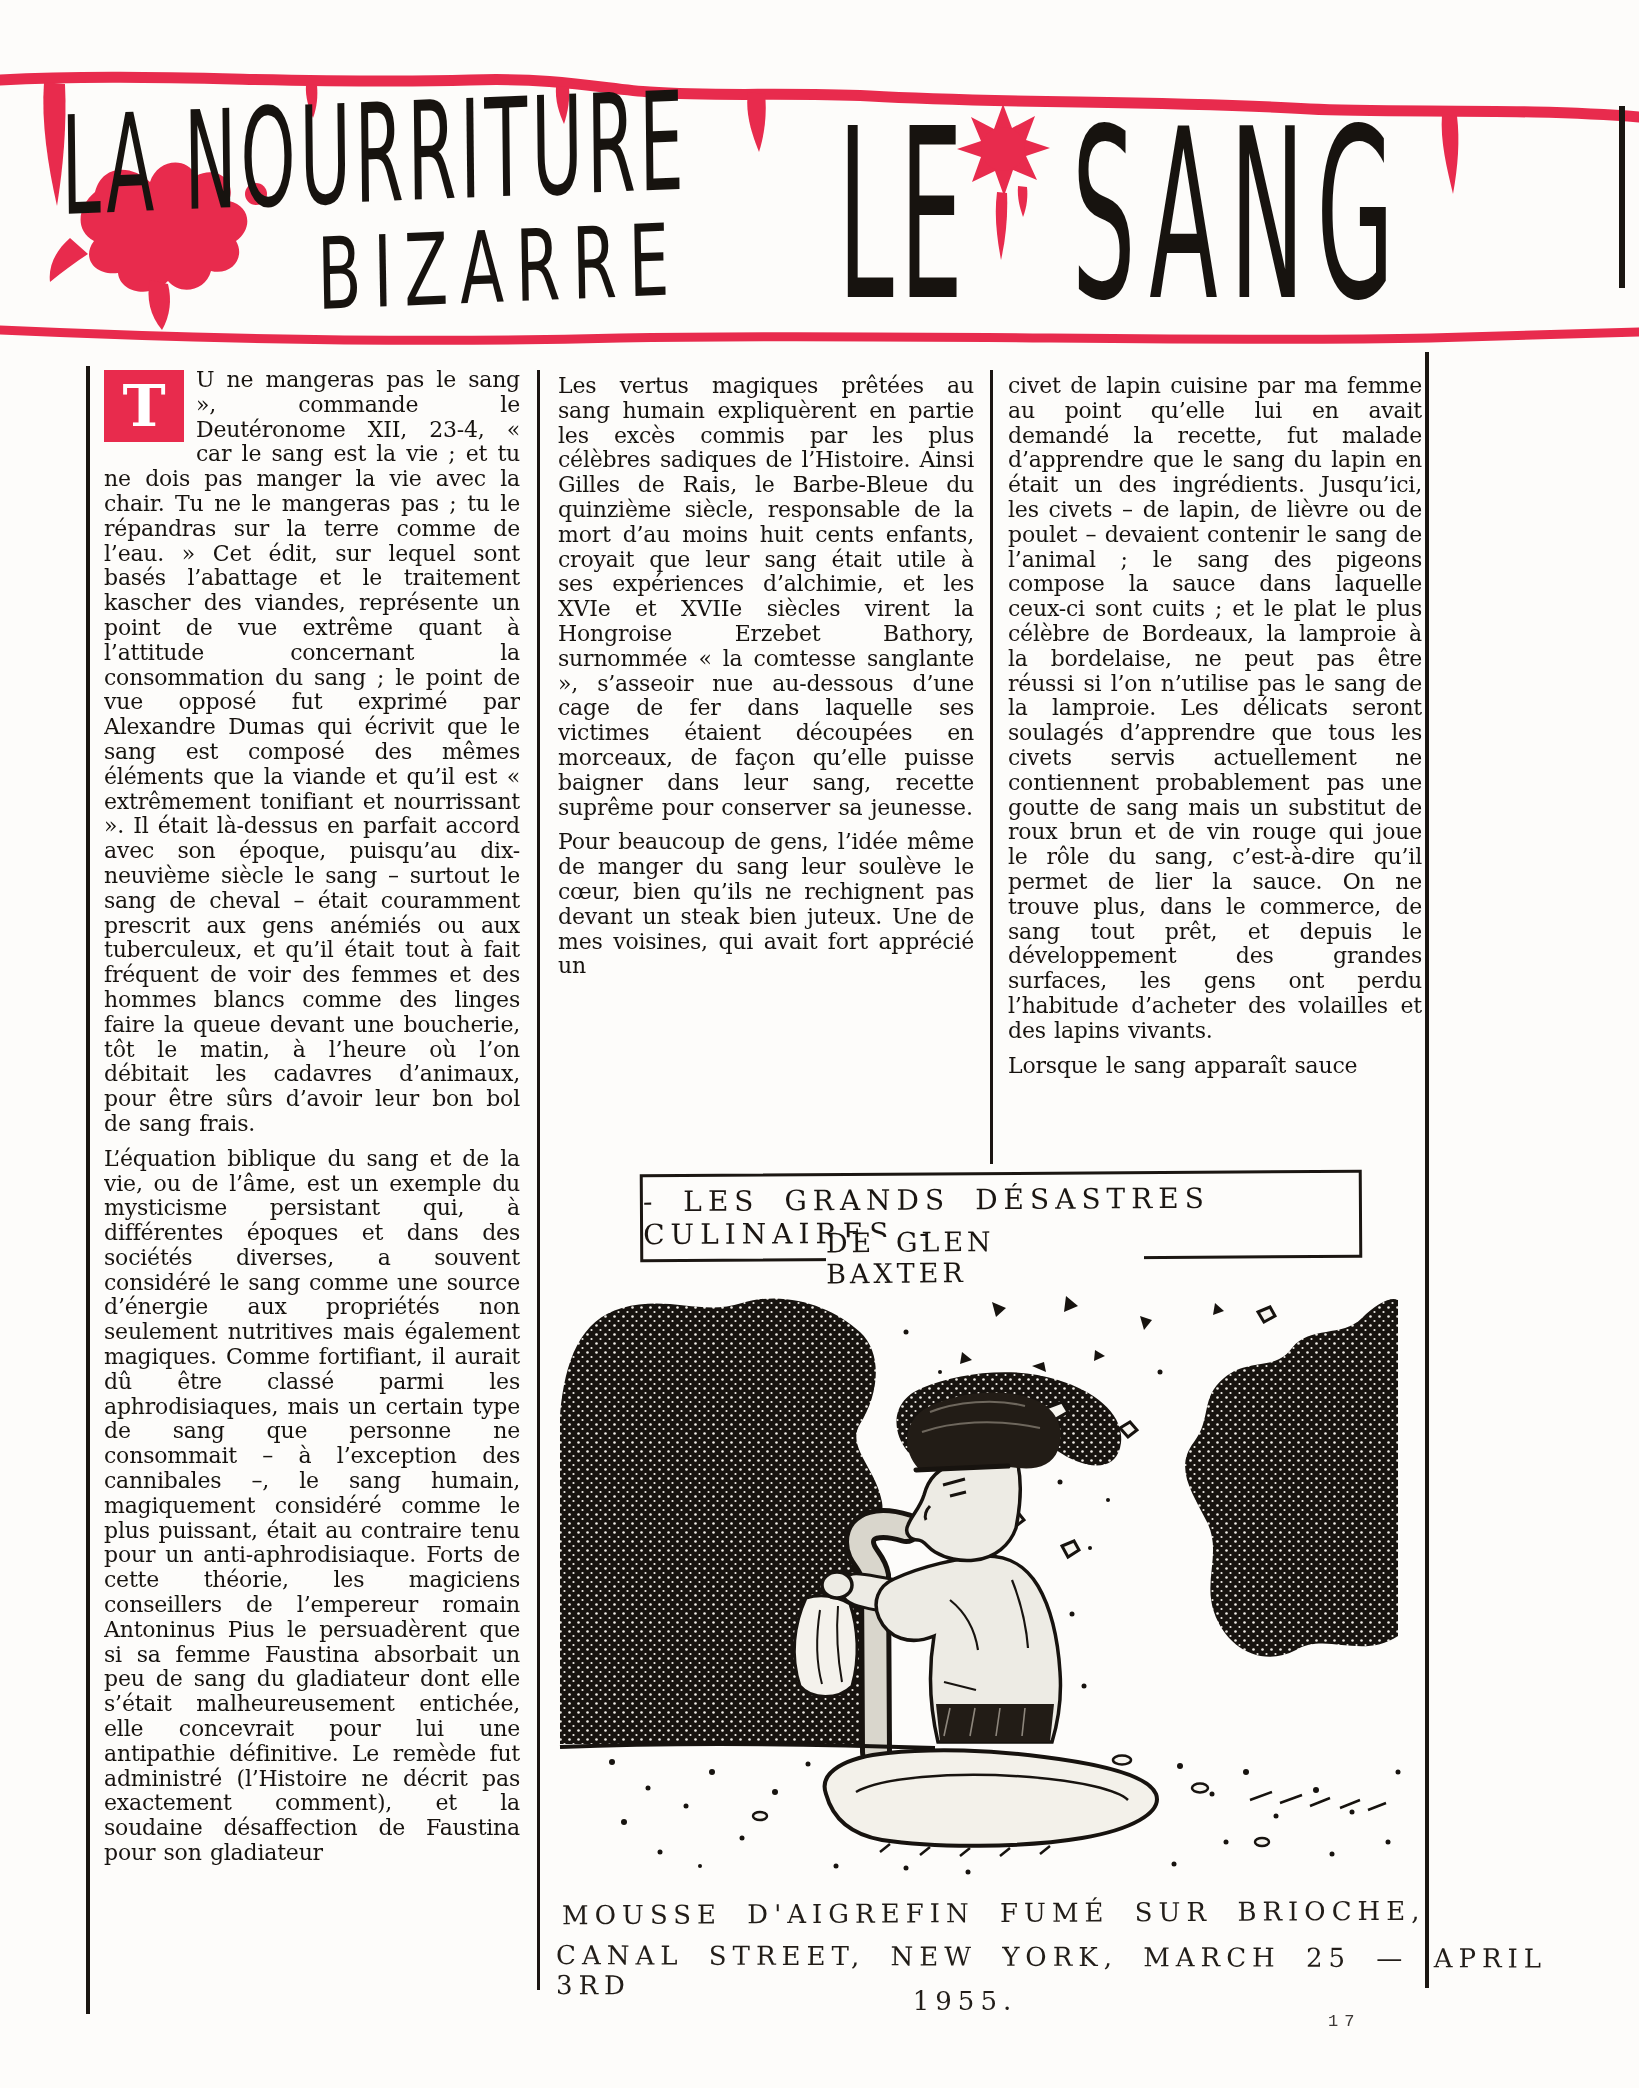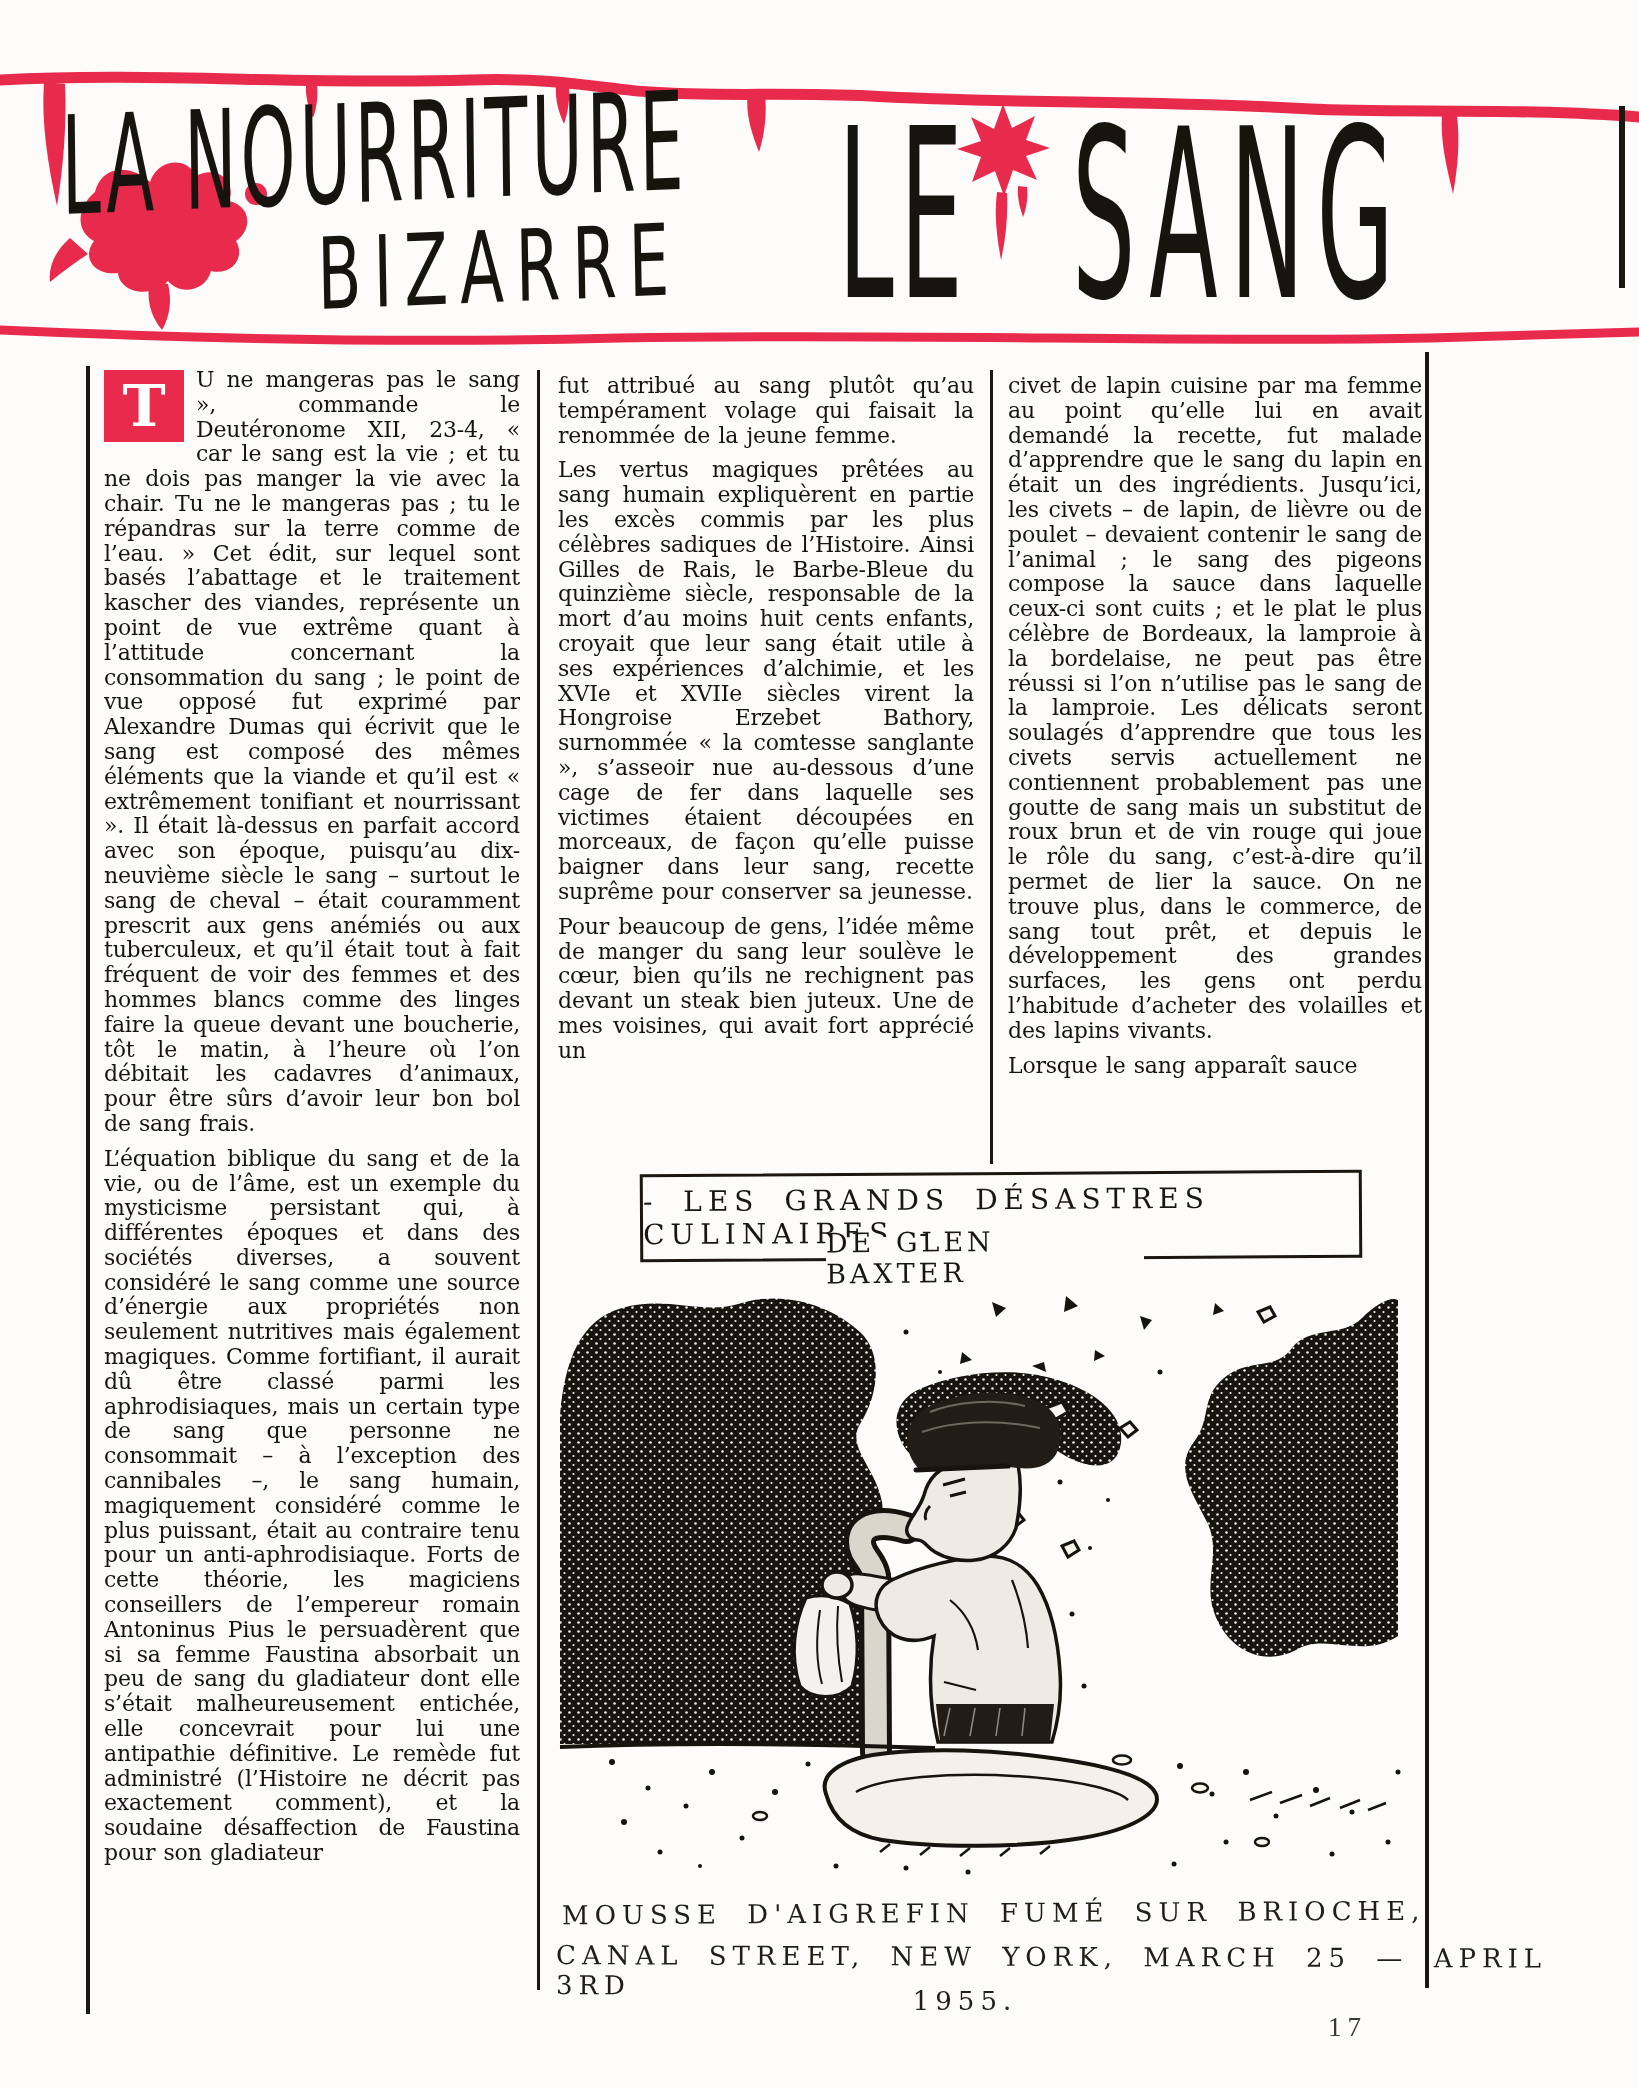--- a/index.html
+++ b/index.html
@@ -16,22 +16,22 @@
   .baxter-box{position:absolute;left:640px;top:1172px;width:716px;height:82px;
               border:3px solid #1b1612;background:#fdfcfa;
               display:flex;align-items:center;justify-content:center;
               transform:rotate(-0.35deg);}
   .baxter-box .t{font-size:28px;letter-spacing:6px;word-spacing:10px;color:#1b1612;}
   .baxter-byline{position:absolute;left:826px;top:1236px;width:318px;height:42px;
                  background:#fdfcfa;display:flex;align-items:center;justify-content:center;
                  font-size:27px;letter-spacing:4px;word-spacing:8px;color:#1b1612;
                  transform:rotate(-0.5deg);}
   .caption{position:absolute;color:#221d18;font-size:26px;letter-spacing:6px;word-spacing:11px;}
-  .pagenum{position:absolute;left:1328px;top:2012px;font-size:27px;letter-spacing:6px;color:#3c3835;
-           font-family:Liberation Serif, serif;}
+  .pagenum{position:absolute;left:1328px;top:2012px;font-size:17px;letter-spacing:6px;color:#3c3835;
+           font-family:Liberation Mono, monospace;}
   svg{position:absolute;display:block;}
 </style>
 </head>
 <body>
 
 <div class="page">
 
   <svg width="1639" height="362" viewBox="0 0 1639 362" style="left:0;top:0;">
 
     <path d="M0,80 C150,72 300,85 470,80 C560,77 610,90 650,92 C720,97 780,92 870,96 C1010,104 1160,100 1310,109 C1390,113 1530,108 1639,117" fill="none" stroke="#e82b4d" stroke-width="11" stroke-linecap="round"></path>
@@ -78,21 +78,20 @@
   <div class="rule" style="left:537px;top:370px;width:3px;height:1620px;"></div>
   <div class="rule" style="left:990px;top:370px;width:3px;height:794px;"></div>
   <div class="rule" style="left:1425px;top:352px;width:4px;height:1636px;"></div>
 
   <div class="col" style="left:104px;top:368px;width:416px;height:1648px;">
     <p><span class="dropcap">T</span><span>U ne mangeras pas le sang », commande le Deutéronome XII, 23-4, « car le sang est la vie ; et tu ne dois pas manger la vie avec la chair. Tu ne le mangeras pas ; tu le répandras sur la terre comme de l’eau. » Cet édit, sur lequel sont basés l’abattage et le traitement kascher des viandes, représente un point de vue extrême quant à l’attitude concernant la consommation du sang ; le point de vue opposé fut exprimé par Alexandre Dumas qui écrivit que le sang est composé des mêmes éléments que la viande et qu’il est « extrêmement tonifiant et nourrissant ». Il était là-dessus en parfait accord avec son époque, puisqu’au dix-neuvième siècle le sang – surtout le sang de cheval – était couramment prescrit aux gens anémiés ou aux tuberculeux, et qu’il était tout à fait fréquent de voir des femmes et des hommes blancs comme des linges faire la queue devant une boucherie, tôt le matin, à l’heure où l’on débitait les cadavres d’animaux, pour être sûrs d’avoir leur bon bol de sang frais.</span></p>
     <p><span>L’équation biblique du sang et de la vie, ou de l’âme, est un exemple du mysticisme persistant qui, à différentes époques et dans des sociétés diverses, a souvent considéré le sang comme une source d’énergie aux propriétés non seulement nutritives mais également magiques. Comme fortifiant, il aurait dû être classé parmi les aphrodisiaques, mais un certain type de sang que personne ne consommait – à l’exception des cannibales –, le sang humain, magiquement considéré comme le plus puissant, était au contraire tenu pour un anti-aphrodisiaque. Forts de cette théorie, les magiciens conseillers de l’empereur romain Antoninus Pius le persuadèrent que si sa femme Faustina absorbait un peu de sang du gladiateur dont elle s’était malheureusement entichée, elle concevrait pour lui une antipathie définitive. Le remède fut administré (l’Histoire ne décrit pas exactement comment), et la soudaine désaffection de Faustina pour son gladiateur</span></p>
   </div>
 
   <div class="col" style="left:558px;top:374px;width:416px;height:792px;">
-    <p><span>fut attribué au sang plutôt qu’au tempérament volage qui faisait la renommée de la jeune femme.</span></p>
     <p><span>Les vertus magiques prêtées au sang humain expliquèrent en partie les excès commis par les plus célèbres sadiques de l’Histoire. Ainsi Gilles de Rais, le Barbe-Bleue du quinzième siècle, responsable de la mort d’au moins huit cents enfants, croyait que leur sang était utile à ses expériences d’alchimie, et les XVIe et XVIIe siècles virent la Hongroise Erzebet Bathory, surnommée « la comtesse sanglante », s’asseoir nue au-dessous d’une cage de fer dans laquelle ses victimes étaient découpées en morceaux, de façon qu’elle puisse baigner dans leur sang, recette suprême pour conserver sa jeunesse.</span></p>
     <p><span>Pour beaucoup de gens, l’idée même de manger du sang leur soulève le cœur, bien qu’ils ne rechignent pas devant un steak bien juteux. Une de mes voisines, qui avait fort apprécié un</span></p>
   </div>
 
   <div class="col" style="left:1008px;top:374px;width:414px;height:790px;">
     <p><span>civet de lapin cuisine par ma femme au point qu’elle lui en avait demandé la recette, fut malade d’apprendre que le sang du lapin en était un des ingrédients. Jusqu’ici, les civets – de lapin, de lièvre ou de poulet – devaient contenir le sang de l’animal ; le sang des pigeons compose la sauce dans laquelle ceux-ci sont cuits ; et le plat le plus célèbre de Bordeaux, la lamproie à la bordelaise, ne peut pas être réussi si l’on n’utilise pas le sang de la lamproie. Les délicats seront soulagés d’apprendre que tous les civets servis actuellement ne contiennent probablement pas une goutte de sang mais un substitut de roux brun et de vin rouge qui joue le rôle du sang, c’est-à-dire qu’il permet de lier la sauce. On ne trouve plus, dans le commerce, de sang tout prêt, et depuis le développement des grandes surfaces, les gens ont perdu l’habitude d’acheter des volailles et des lapins vivants.</span></p>
     <p><span>Lorsque le sang apparaît sauce</span></p>
   </div>
 
   <div class="baxter-box">

